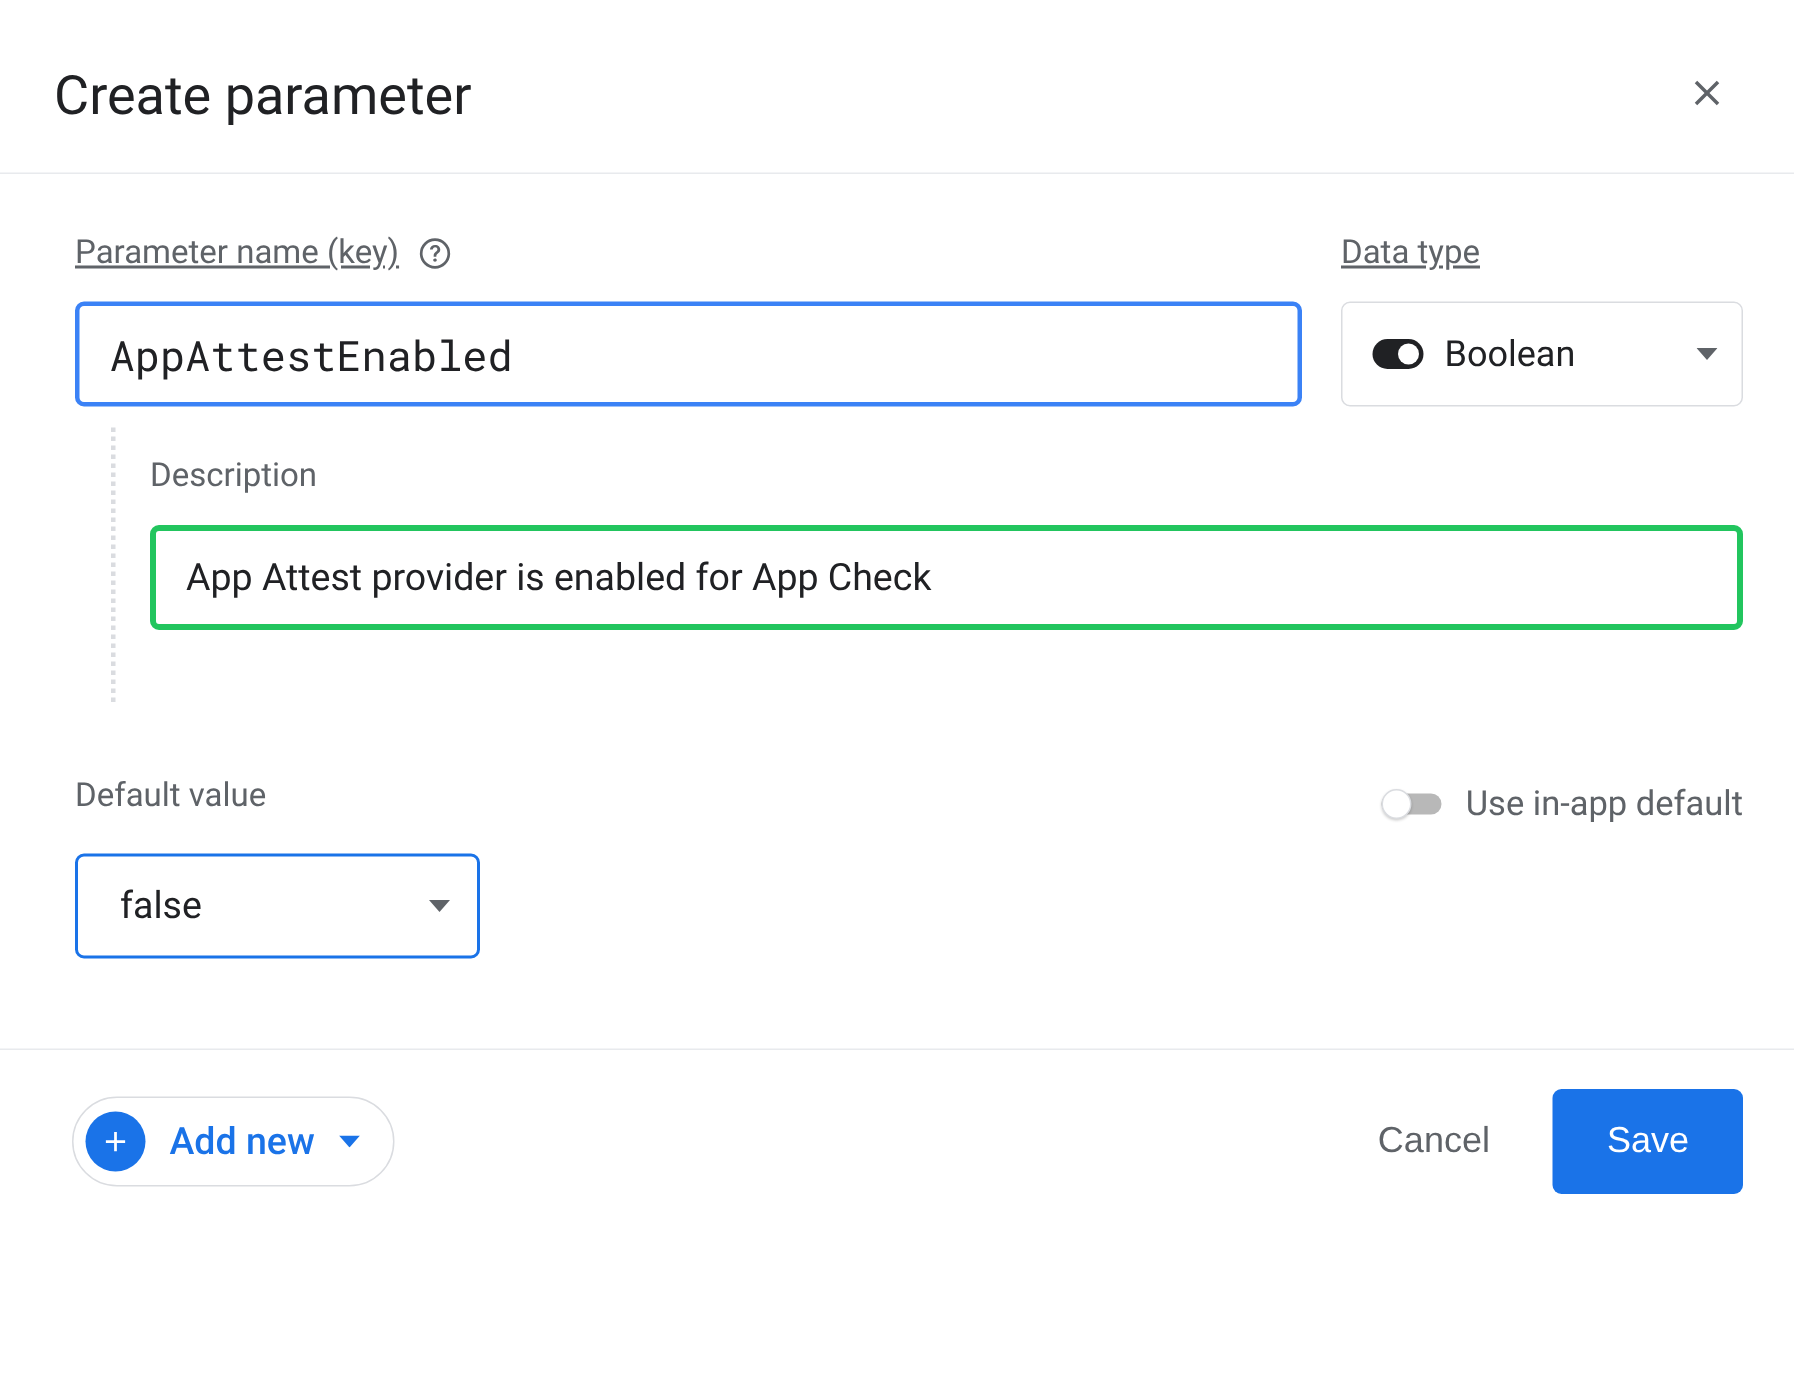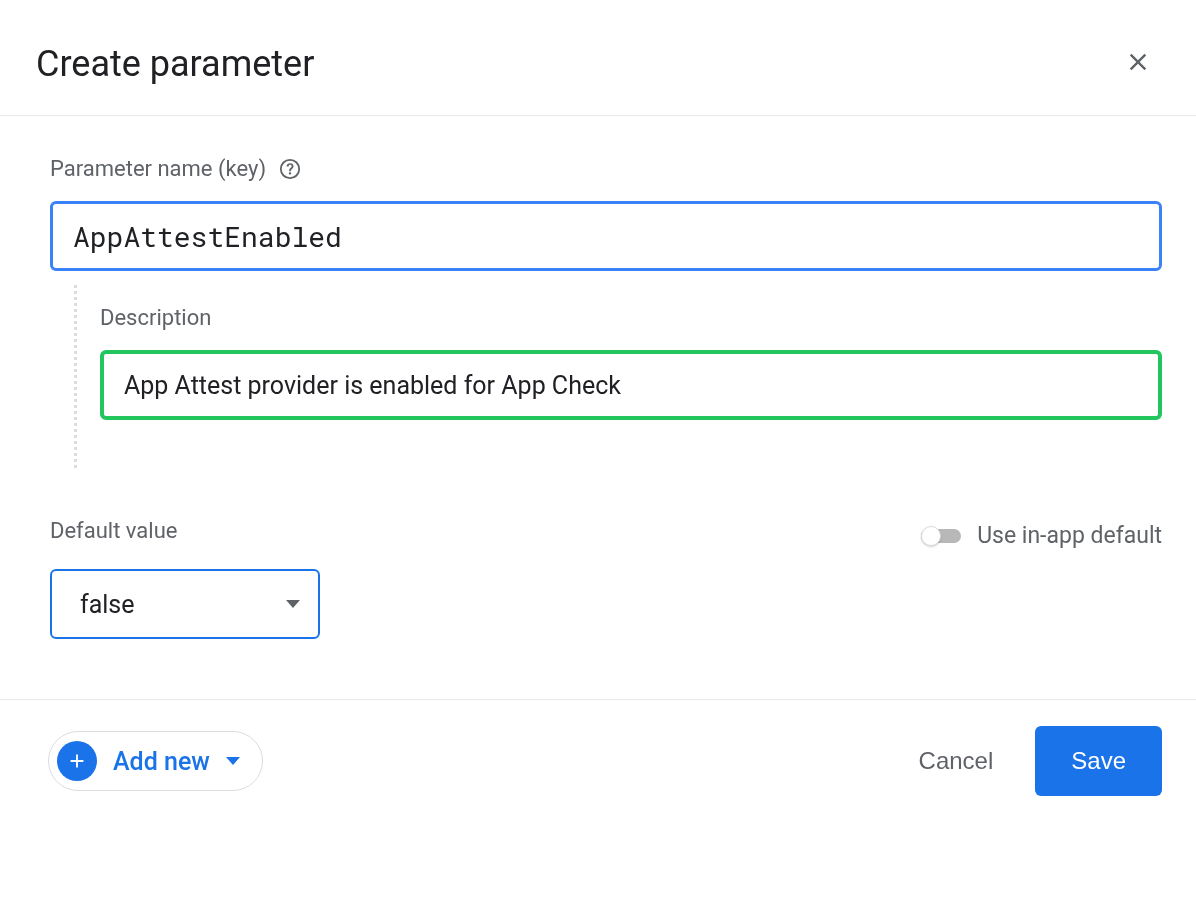--- a/index.html
+++ b/index.html
@@ -49,20 +49,21 @@
     align-items: flex-start;
   }
   .field-group { display: flex; flex-direction: column; }
   .field-label {
     font-size: 22px;
     color: #5f6368;
     margin-bottom: 20px;
     display: flex;
     align-items: center;
     gap: 12px;
+    text-decoration: underline;
   }
   .help-icon {
     display: inline-flex;
     align-items: center;
     justify-content: center;
   }
   .help-icon svg { width: 24px; height: 24px; }
 
   .param-name-group { flex: 1; }
   .text-input {
@@ -296,20 +297,32 @@
           <span class="help-icon">
             <svg viewBox="0 0 24 24">
                 <path fill="none" stroke="#5f6368" stroke-width="1.8" d="M12 2.8a9.2 9.2 0 1 0 0 18.4 9.2 9.2 0 0 0 0-18.4z"></path>
                 <path fill="#5f6368" d="M11.1 14.2h1.8v-.3c0-.9.3-1.3 1.2-2 .9-.7 1.4-1.5 1.4-2.6 0-1.8-1.4-3-3.4-3-2 0-3.4 1.2-3.5 3.1h1.9c.1-1 .7-1.6 1.6-1.6.9 0 1.5.6 1.5 1.4 0 .7-.3 1.1-1.1 1.7-1 .8-1.4 1.5-1.4 2.7v.6zm.9 3.3c.7 0 1.2-.5 1.2-1.1 0-.7-.5-1.1-1.2-1.1-.7 0-1.2.5-1.2 1.1 0 .7.5 1.1 1.2 1.1z"></path>
               </svg>
           </span>
         </div>
         <input class="text-input" type="text" value="AppAttestEnabled" style="">
       </div>
 
+      <div class="field-group datatype-group">
+        <div class="field-label">Data type</div>
+        <div class="datatype-select">
+          <span class="bool-toggle"></span>
+          <span class="datatype-text">Boolean</span>
+          <span class="dropdown-caret">
+            <svg viewBox="0 0 14 8">
+                <path fill="#5f6368" d="M0 0l7 8 7-8z"></path>
+              </svg>
+          </span>
+        </div>
+      </div>
     </div>
 
     <div class="desc-area">
       <div class="dotted-rail">
         <div class="dotted-rail-line"></div>
       </div>
       <div class="desc-inner">
         <div class="desc-label">Description</div>
         <input class="desc-input" type="text" value="App Attest provider is enabled for App Check" style="">
         <div style="height:48px"></div>

